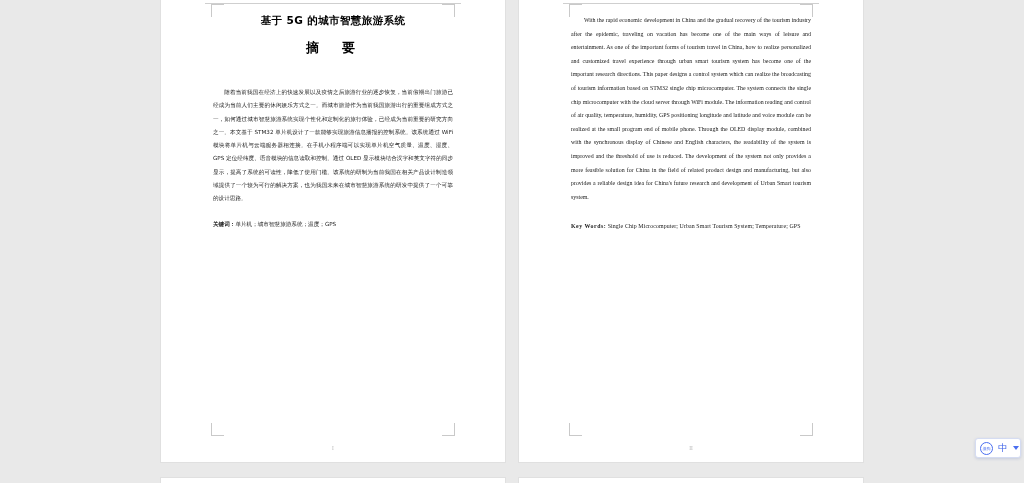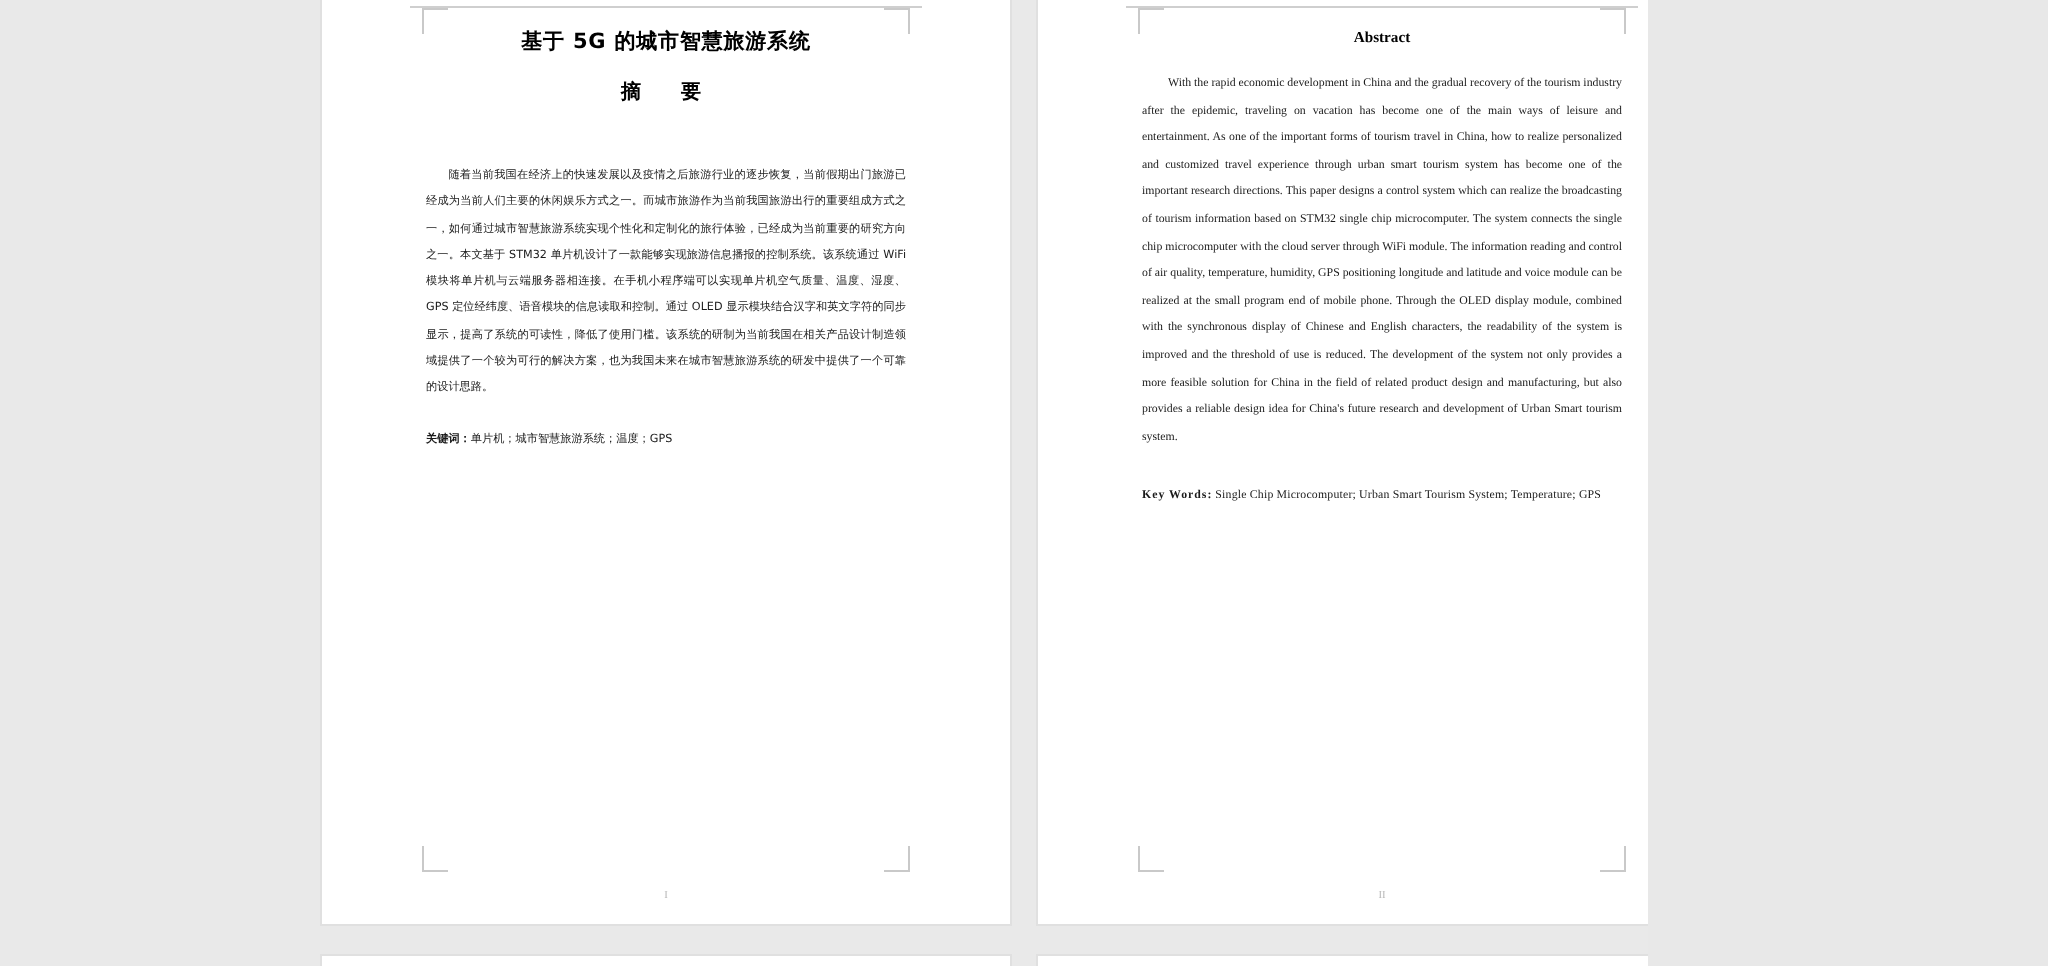--- a/index.html
+++ b/index.html
@@ -8,21 +8,21 @@
     width: 1024px;
     height: 483px;
     overflow: hidden;
     background: #e8e8e8;
     font-family: "Liberation Serif", serif;
   }
 
   #viewer {
     position: absolute;
     left: 0; top: 0;
-    width: 824px;
+    width: 1024px;
     height: 483px;
     background: #e9e9e9;
     overflow: hidden;
   }
 
   
   .page-row {
     position: absolute;
     left: 0;
     width: 1024px;
@@ -90,21 +90,21 @@
     text-align: center;
     font-size: 10.5px;
     font-weight: bold;
     letter-spacing: 0.4px;
     margin-bottom: 11px;
     font-family: "DejaVu Sans", sans-serif;
     color: #000;
   }
   .sec-title-cn {
     text-align: center;
-    font-size: 10px;
+    font-size: 13px;
     font-weight: bold;
     letter-spacing: 5px;
     margin-bottom: 29px;
     font-family: "DejaVu Sans", sans-serif;
     color: #000;
   }
 
   .doc-title-en {
     text-align: center;
     font-size: 9.6px;
@@ -241,21 +241,20 @@
     <div class="page">
 
       <div class="hdr-rule"></div>
 
       <span class="mark tl"></span>
       <span class="mark tr"></span>
       <span class="mark bl"></span>
       <span class="mark br"></span>
 
       <div class="body">
-        <div class="sec-title-en">Abstract</div>
         <p class="para-en">With the rapid economic development in China and the gradual recovery of the tourism industry after the epidemic, traveling on vacation has become one of the main ways of leisure and entertainment. As one of the important forms of tourism travel in China, how to realize personalized and customized travel experience through urban smart tourism system has become one of the important research directions. This paper designs a control system which can realize the broadcasting of tourism information based on STM32 single chip microcomputer. The system connects the single chip microcomputer with the cloud server through WiFi module. The information reading and control of air quality, temperature, humidity, GPS positioning longitude and latitude and voice module can be realized at the small program end of mobile phone. Through the OLED display module, combined with the synchronous display of Chinese and English characters, the readability of the system is improved and the threshold of use is reduced. The development of the system not only provides a more feasible solution for China in the field of related product design and manufacturing, but also provides a reliable design idea for China's future research and development of Urban Smart tourism system.</p>
         <div class="kw-en">
           <span class="lbl">Key Words:</span>
           <span class="vals">Single Chip Microcomputer; Urban Smart Tourism System; Temperature; GPS</span>
         </div>
       </div>
 
       <div class="pg-number">II</div>
     </div>
   </div>

